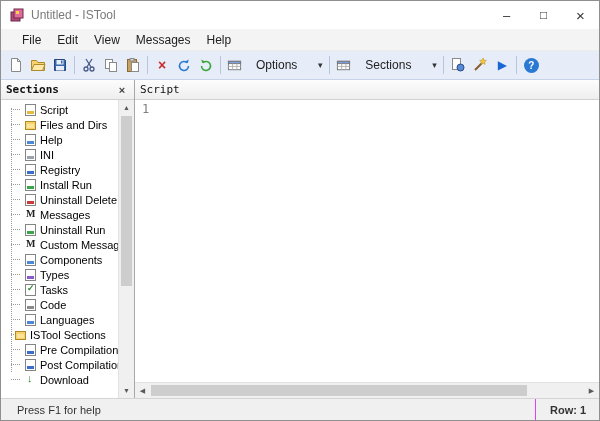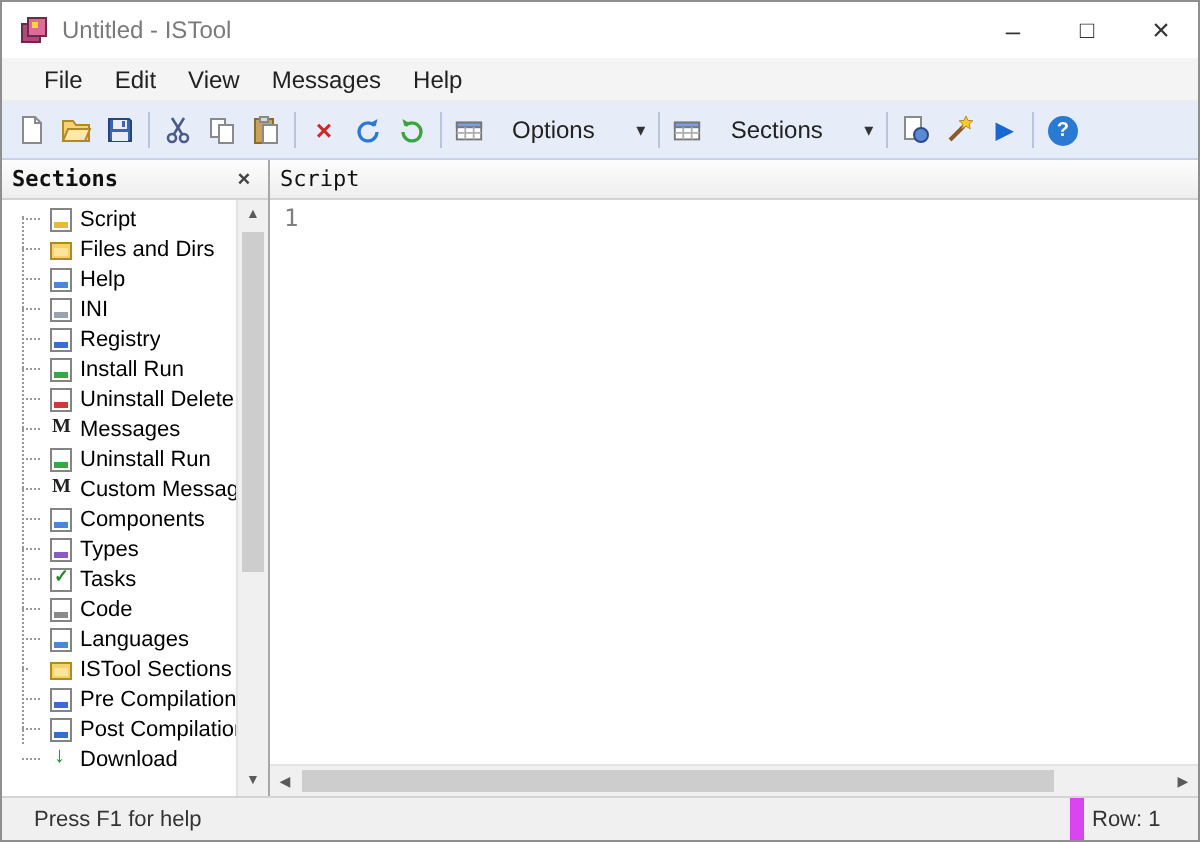--- a/index.html
+++ b/index.html
@@ -49,21 +49,21 @@
   .panel-close{margin-left:auto;width:14px;text-align:center;color:#444;font-size:11px;
                font-family:"Liberation Sans",sans-serif;}
   .panel-close::before{content:"\00D7";}
   .sidebar-body{flex:1;display:flex;min-height:0;}
   .tree{flex:1;position:relative;padding-top:2px;overflow:hidden;background:#fff;}
   .tree::before{content:"";position:absolute;left:10px;top:8px;bottom:26px;border-left:1px dotted #9a9a9a;}
   .tree-row{height:15px;display:flex;align-items:center;font-size:11px;color:#000;
             white-space:nowrap;position:relative;}
   .tree-row::before{content:"";position:absolute;left:10px;width:9px;top:7px;border-top:1px dotted #9a9a9a;}
   .lvl1{padding-left:24px;}
-  .lvl0{padding-left:24px;}
+  .lvl0{padding-left:14px;}
   .lvl0::before{width:3px;}
   .tlabel{overflow:hidden;}
 
   
   .tico{position:relative;width:11px;height:12px;flex:0 0 auto;margin-right:4px;
         background:#fff;border:1px solid #848484;box-sizing:border-box;}
   .tico::after{content:"";position:absolute;left:1px;right:1px;bottom:1px;height:3px;}
   [data-icon="script-icon"]::after{background:#e2bc3a;}
   [data-icon="files-icon"],[data-icon="istool-folder-icon"]{background:#f6d26e;border-color:#b08a22;height:9px;margin-top:2px;}
   [data-icon="files-icon"]::after,[data-icon="istool-folder-icon"]::after{background:#fce49a;height:4px;}
@@ -104,22 +104,22 @@
                font-size:12px;color:#808080;}
   .hscroll{height:15px;flex:0 0 auto;background:#f0f0f0;border-top:1px solid #e2e2e2;
            display:flex;align-items:center;position:relative;}
   .hscroll .right{margin-left:auto;}
   .hthumb{position:absolute;left:16px;right:72px;top:2px;bottom:2px;background:#cdcdcd;}
 
   
   .statusbar{height:21px;flex:0 0 auto;background:#f0f0f0;border-top:1px solid #d4d4d4;
              display:flex;align-items:center;font-size:11px;color:#333;}
   .sb-help{flex:1;padding-left:16px;}
-  .sb-cell{width:64px;height:100%;display:flex;align-items:center;padding-left:4px;
-           border-left:7px solid #d946ef;box-sizing:border-box;}
+  .sb-cell{width:64px;height:100%;display:flex;align-items:center;padding-left:14px;
+           border-left:1px solid #d946ef;box-sizing:border-box;font-weight:bold;}
 </style>
 </head>
 <body>
 
 <div class="window">
 
   <div class="titlebar">
     <svg class="app-icon" viewBox="0 0 16 16">
       <rect x="2" y="5" width="9" height="9" fill="#b0487a" stroke="#6a2a48"></rect>
       <rect x="5" y="2" width="9" height="9" fill="#e06a9a" stroke="#6a2a48"></rect>

